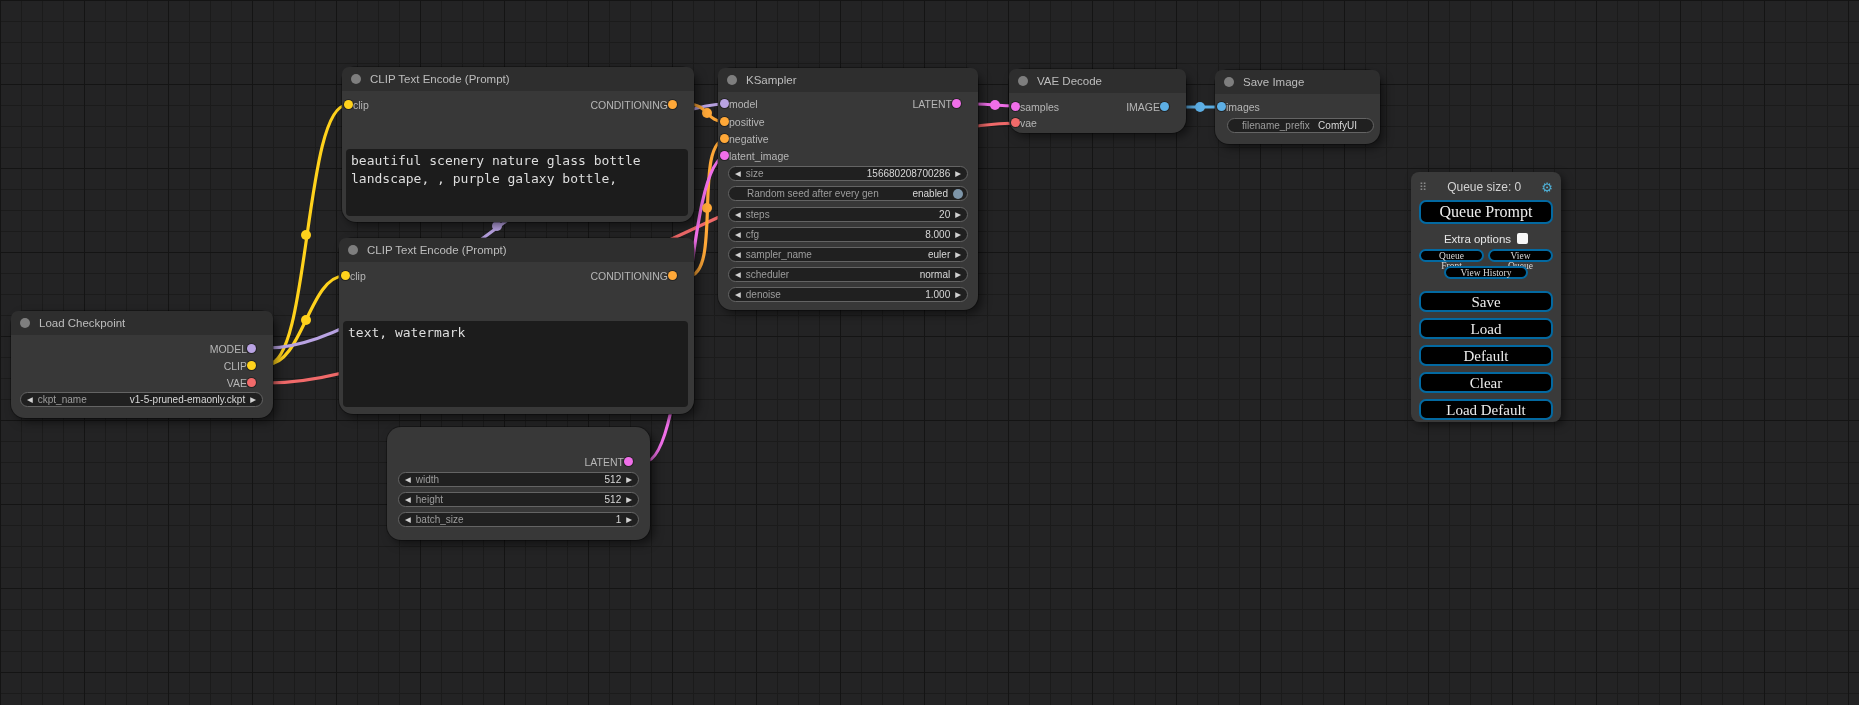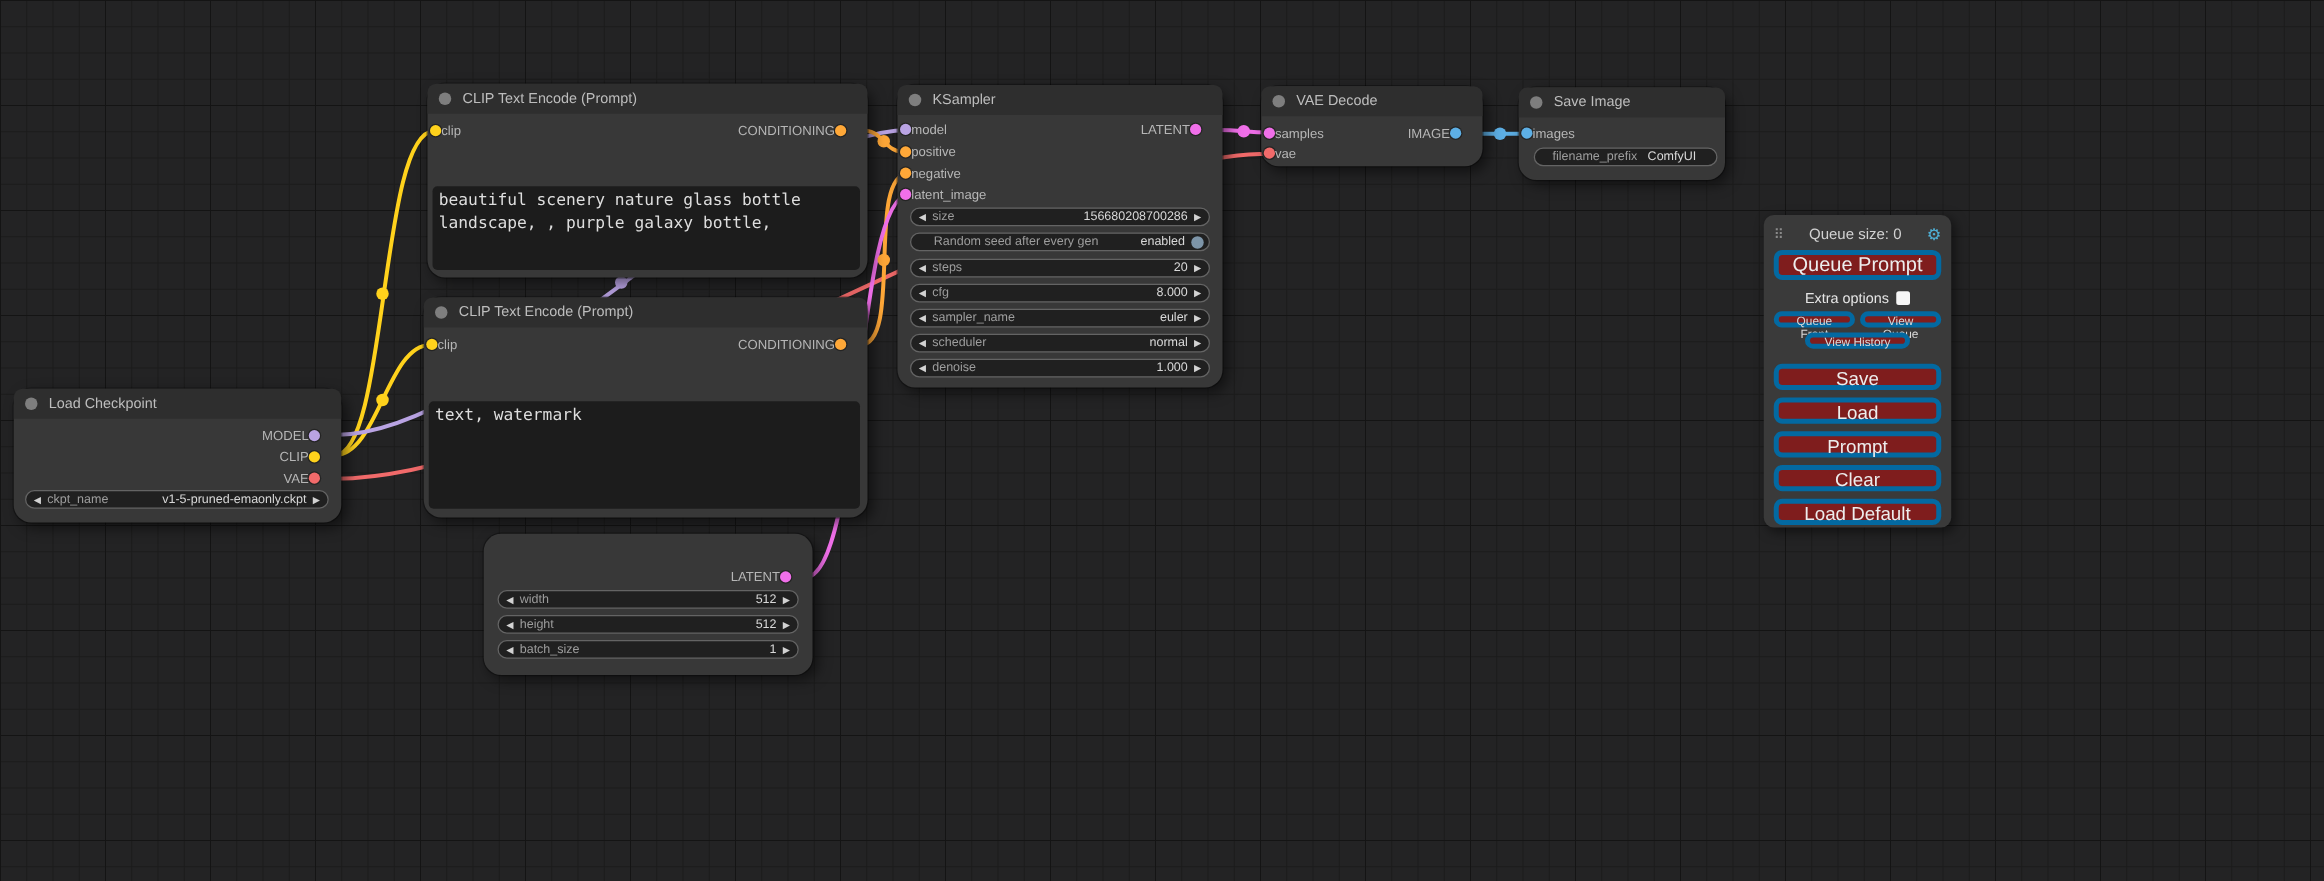--- a/index.html
+++ b/index.html
@@ -64,22 +64,22 @@
   .menu{
     position:absolute;z-index:3;left:1411px;top:172px;width:150px;height:250px;
     background:#3a3a3a;border-radius:8px;box-shadow:3px 3px 9px rgba(0,0,0,.5);
     padding:8px 8px 0 8px;color:#d6d6d6;
   }
   .menu-header{display:flex;align-items:center;height:14px;margin-bottom:6px;}
   .drag{color:#8a8a8a;font-size:11px;cursor:move;}
   .qsize{flex:1;text-align:center;font-size:12px;color:#d2d2d2;}
   .gear{color:#4FB0D6;font-size:13px;line-height:1;cursor:pointer;}
   .btn{
-    display:block;width:100%;background:#7f1d1d;border:4px solid #0369a1;border-radius:7px;
-    color:#ededed;text-align:center;font-family:Liberation Sans, sans-serif;cursor:pointer;
+    display:block;width:100%;background:#000000;border:2px solid #0369a1;border-radius:7px;
+    color:#ededed;text-align:center;font-family:Liberation Serif, serif;cursor:pointer;
   }
   .btn.qp{height:24px;font-size:16px;margin-bottom:8px;}
   .extra-row{display:flex;align-items:center;justify-content:center;gap:6px;height:13px;margin-bottom:4px;font-size:11.5px;color:#e6e6e6;}
   .checkbox{width:11px;height:11px;background:#f7f7f7;border-radius:2px;display:inline-block;cursor:pointer;}
   .pill-row{display:flex;gap:4px;height:13px;margin-bottom:4px;}
   .pill-row.center{justify-content:center;margin-bottom:12px;}
   .btn.pill{height:13px;font-size:9.5px;border-radius:10px;line-height:10px;padding:0 8px;width:auto;flex:1;color:#d9d9d9;}
   .pill-row.center .btn.pill{flex:0 0 auto;width:84px;}
   .btn.big{height:21px;font-size:15px;margin-bottom:6px;line-height:18px;}
 </style>
@@ -304,16 +304,16 @@
   </div>
   <div class="pill-row">
     <button class="btn pill">Queue Front</button>
     <button class="btn pill">View Queue</button>
   </div>
   <div class="pill-row center">
     <button class="btn pill">View History</button>
   </div>
   <button class="btn big">Save</button>
   <button class="btn big">Load</button>
-  <button class="btn big">Prompt</button>
+  <button class="btn big">Default</button>
   <button class="btn big">Clear</button>
   <button class="btn big">Load Default</button>
 </div>
 
 </body></html>

